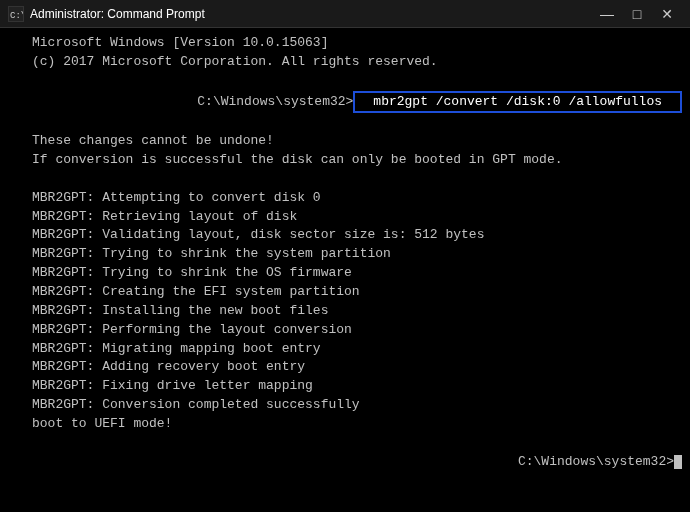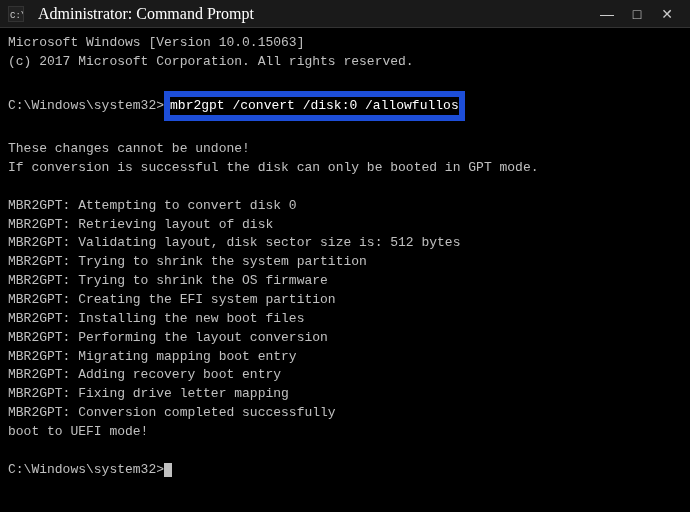--- a/index.html
+++ b/index.html
@@ -30,23 +30,22 @@
       width: 16px;
       height: 16px;
       background: #333;
       display: flex;
       align-items: center;
       justify-content: center;
       font-size: 10px;
     }
     .title-bar-text {
       color: #fff;
-      font-size: 16px;
-      font-family: Liberation Serif, serif;
-      margin-left: 8px;
+      font-size: 12px;
+      font-family: Liberation Sans, sans-serif;
     }
     .title-bar-controls {
       display: flex;
       gap: 0;
     }
     .title-btn {
       width: 30px;
       height: 28px;
       display: flex;
       align-items: center;
@@ -58,30 +57,32 @@
     }
     .terminal {
       background: #000;
       padding: 6px 8px;
       height: calc(512px - 28px);
       overflow: hidden;
     }
     .line {
       line-height: 1.45;
       white-space: pre;
+      margin-left: 24px;
     }
     .command-line {
       display: flex;
       align-items: center;
       line-height: 1.45;
+      justify-content: flex-end;
     }
     .command-box {
       background: #000;
-      border: 6px solid #1d4ed8;
-      padding: 0 0;
+      border: 2px solid #1d4ed8;
+      padding: 0 18px;
       color: #fff;
       white-space: pre;
     }
     .prompt {
       color: #c0c0c0;
       white-space: pre;
     }
     .cursor {
       display: inline-block;
       width: 8px;

